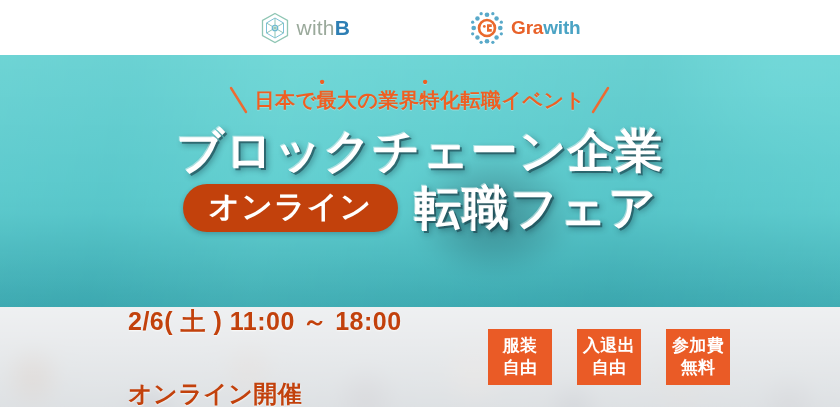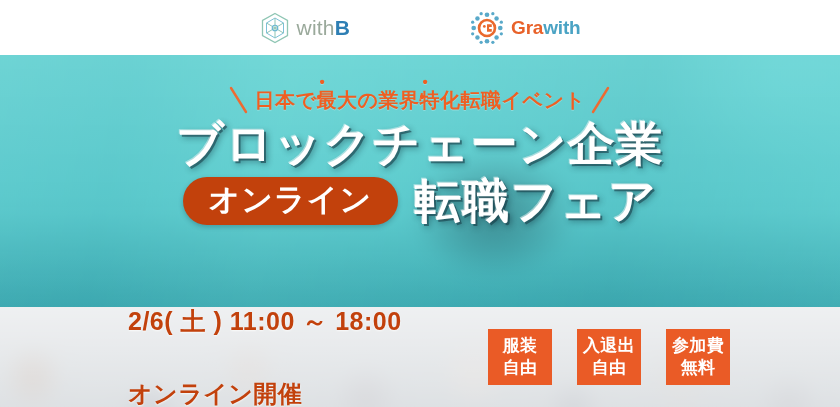--- a/index.html
+++ b/index.html
@@ -108,21 +108,21 @@
     text-indent:3px;
     line-height:1; color:#ef5f22;
   }
 
   .title1, .title2row {
     color:#ffffff;
     font-weight:700;
     letter-spacing:1px;
   }
   .title1 {
-    margin-top:4px;
+    margin-top:11px;
     font-size:47px;
     line-height:1.05;
     text-shadow:
       2px 2px 0 rgba(20,55,65,.55),
       3px 3px 6px rgba(10,40,50,.45),
      -1px -1px 0 rgba(255,255,255,.5);
   }
   .title2row {
     margin-top:8px;
     display:flex; align-items:center; gap:16px;

